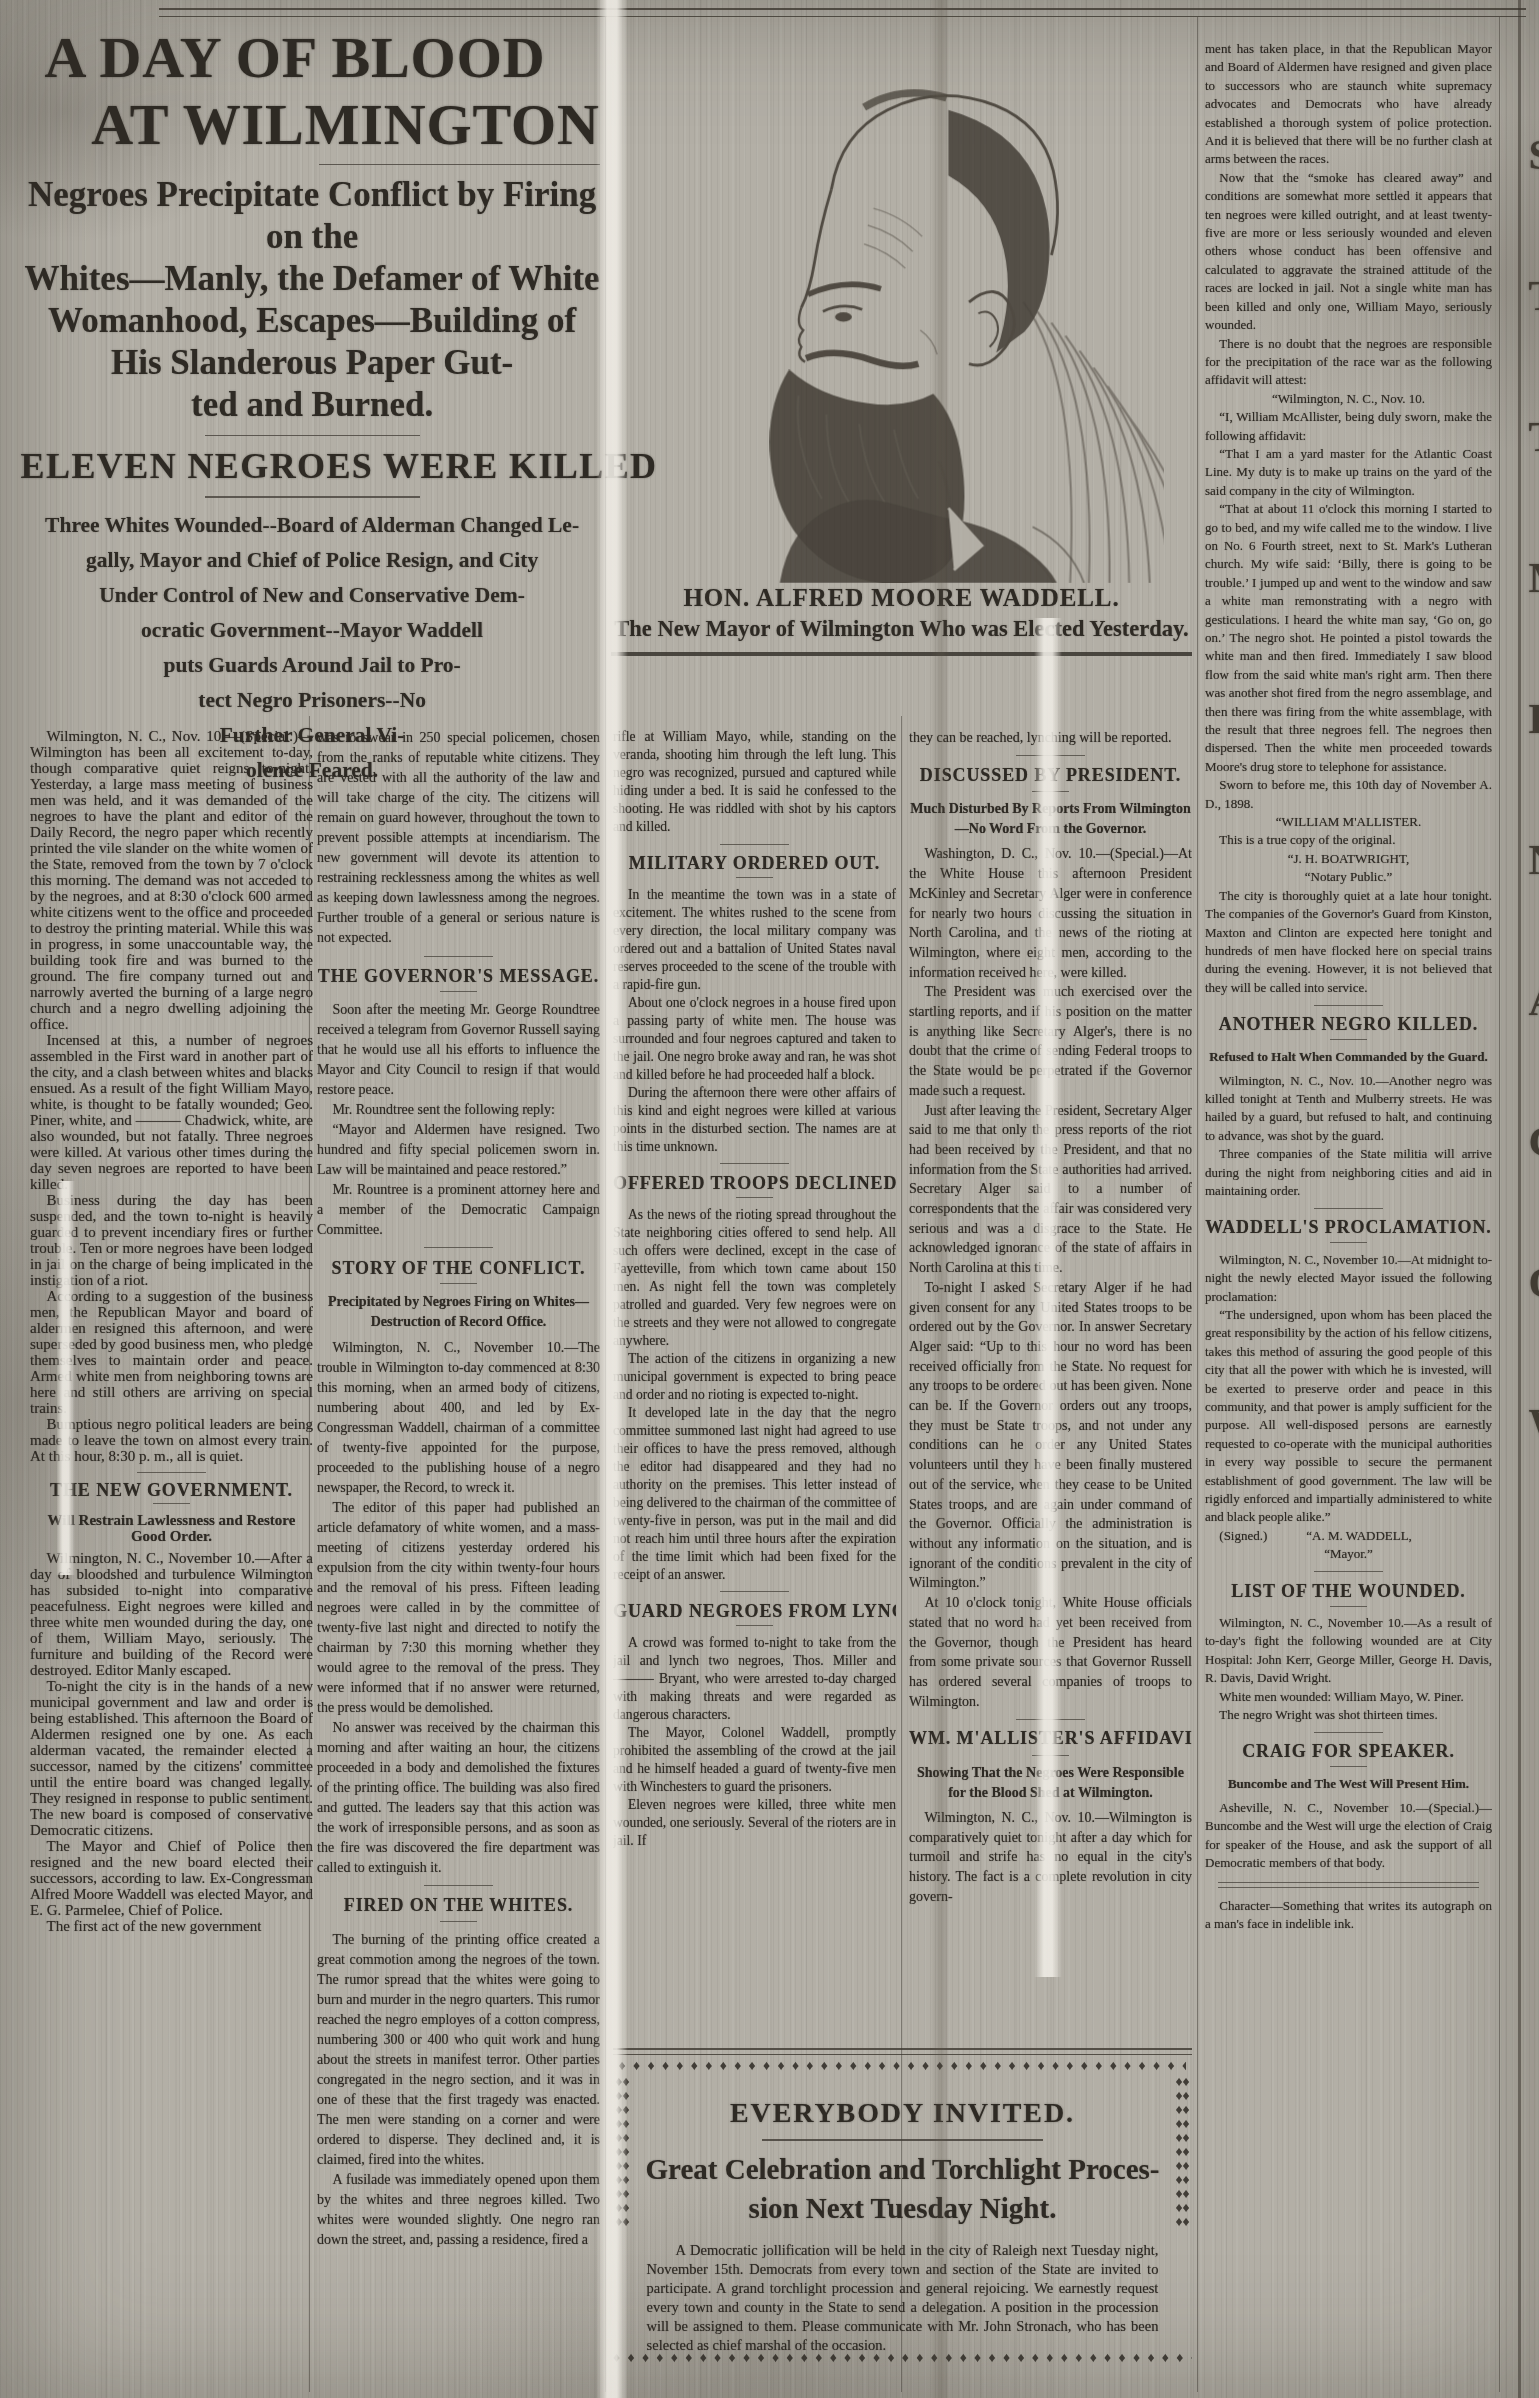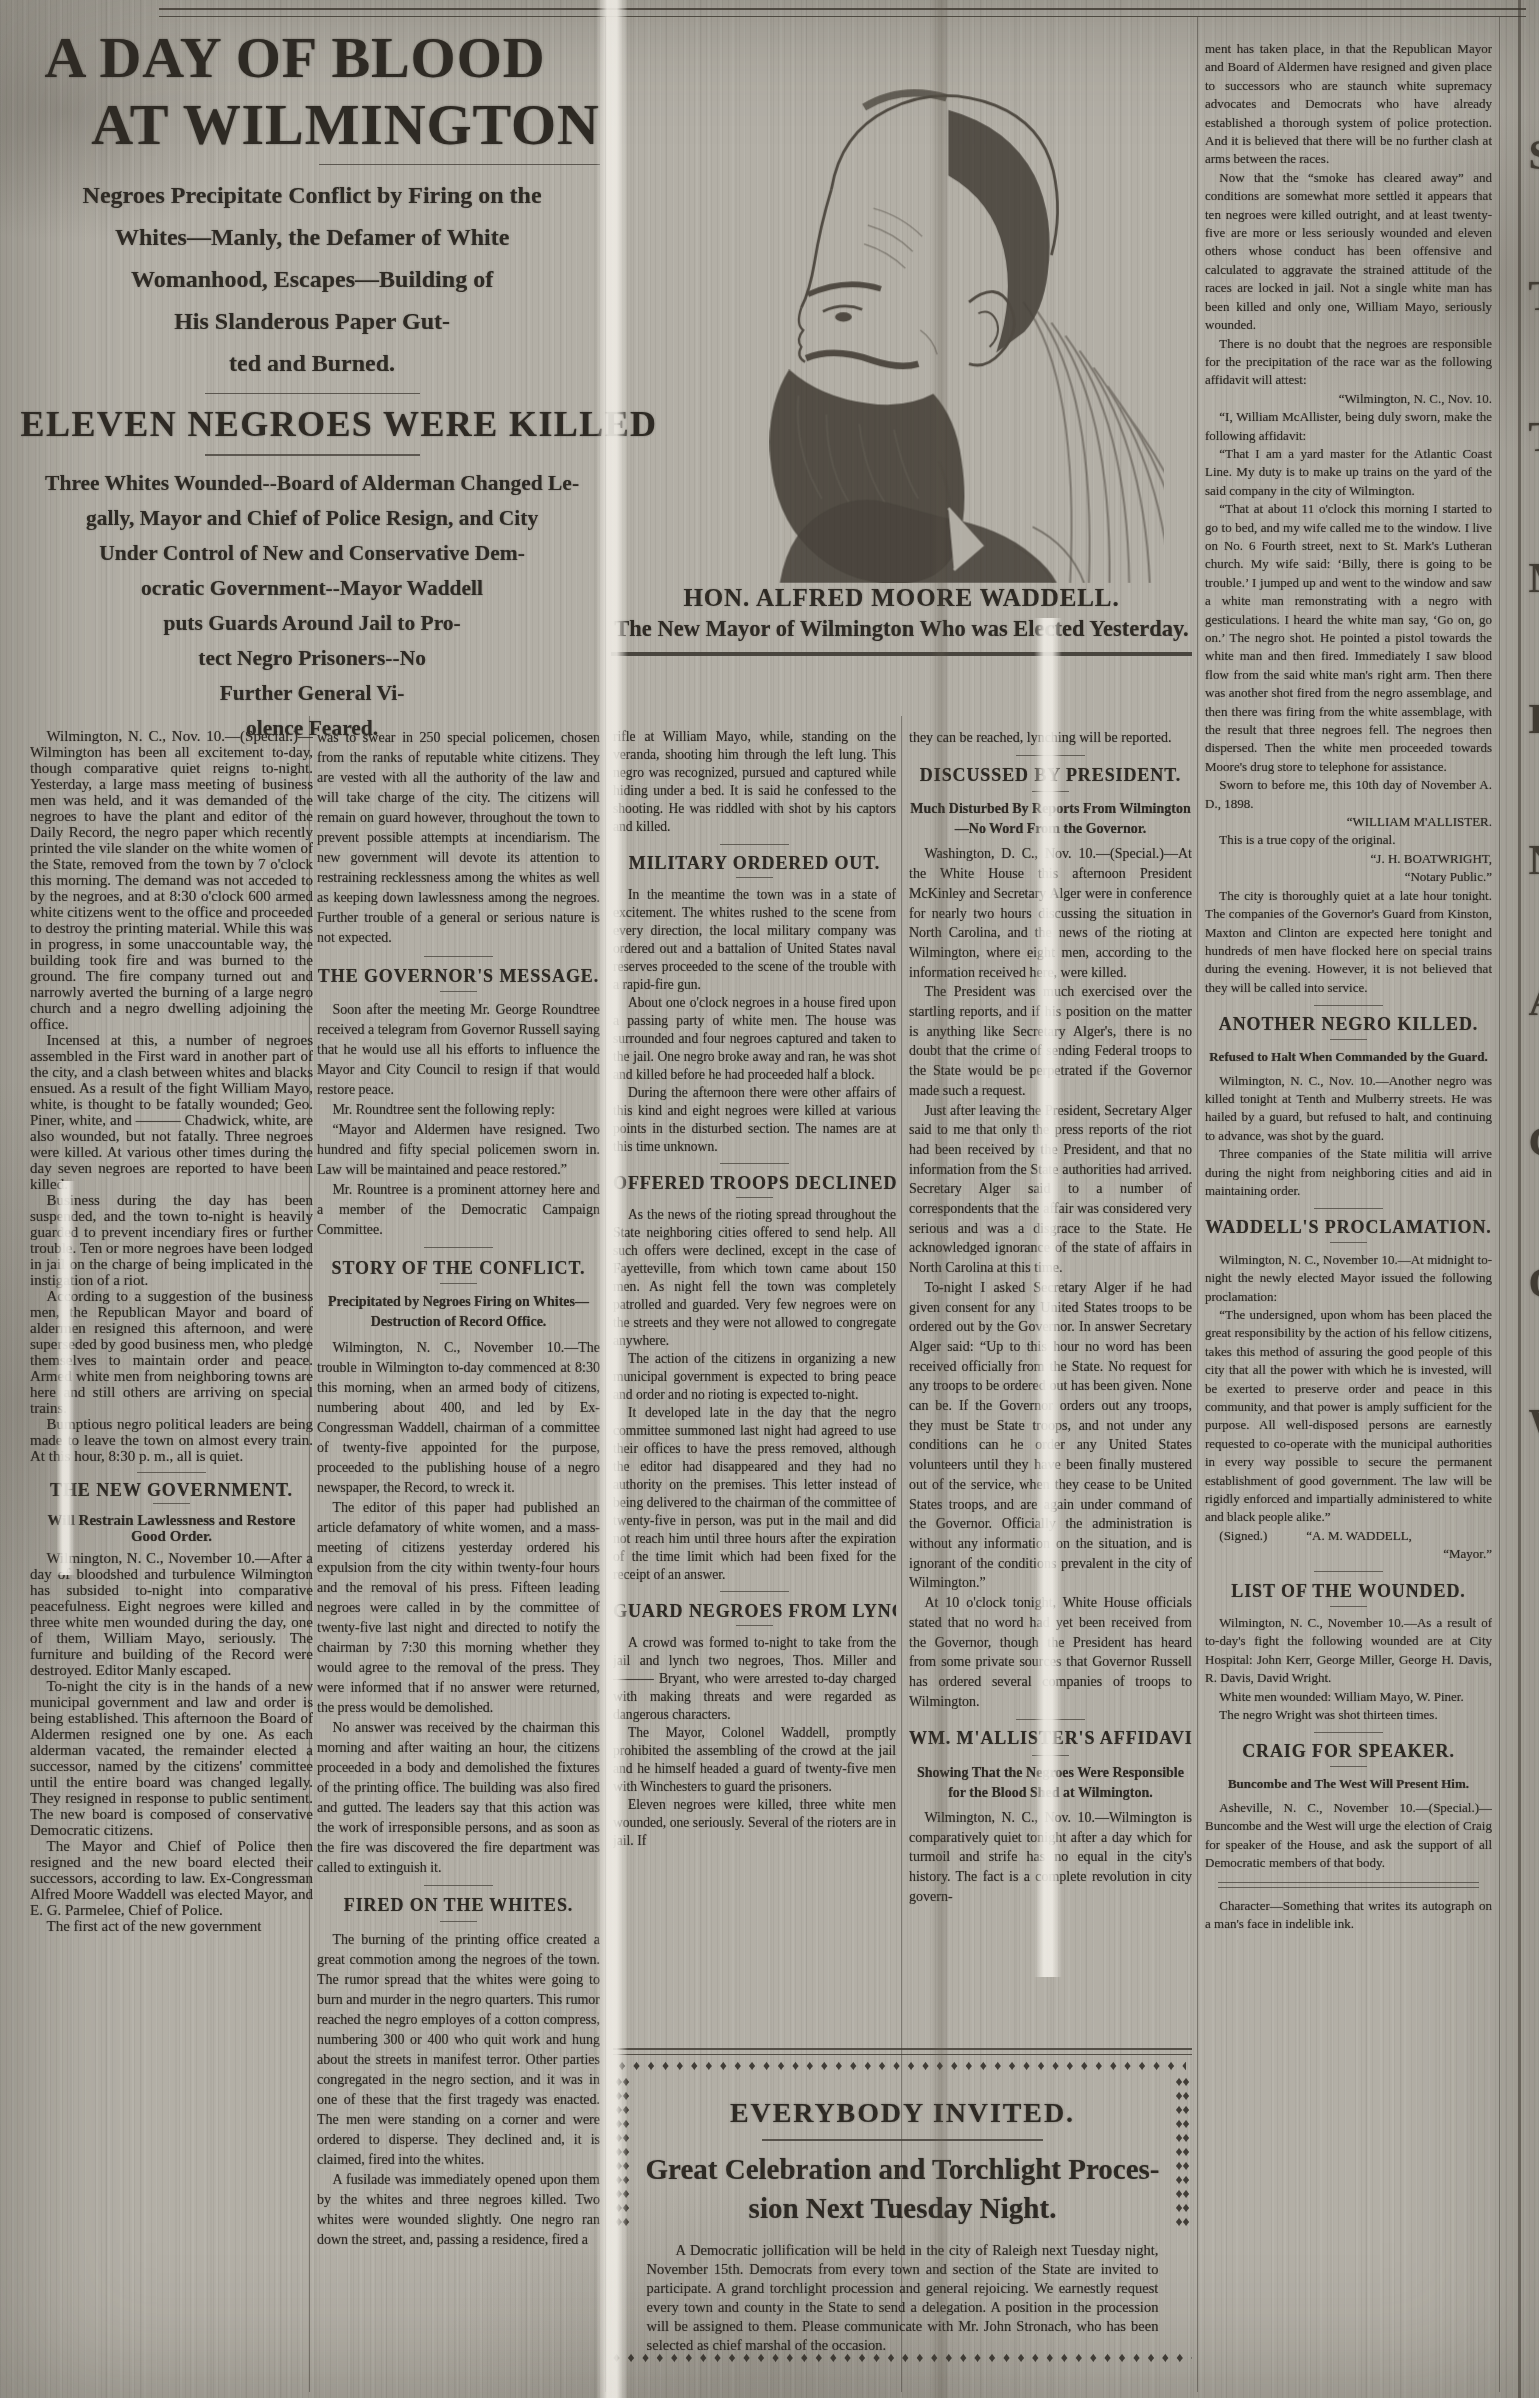--- a/index.html
+++ b/index.html
@@ -30,40 +30,40 @@
 
   
   .header{ position:absolute; left:20.6px; top:24px; width:583px; }
   .hl{ font-weight:bold; font-size:58px; line-height:67px; letter-spacing:0.9px;
        text-shadow:0 0 1.9px rgba(40,36,30,.55); white-space:nowrap;}
   .hl1{ margin-left:24px; }
   .hl2{ text-align:right; margin-right:3.7px; }
   .rule{ border-top:1.9px solid #3f3a33; opacity:.75; }
   .r-right{ width:281px; margin:5.6px 3.7px 9.4px auto; }
   .r-center{ width:215px; margin:9.4px auto; }
-  .deck{ font-weight:bold; font-size:24px; line-height:42px; text-align:center;
+  .deck{ font-weight:bold; font-size:35px; line-height:42px; text-align:center;
          text-shadow:0 0 1.4px rgba(40,36,30,.5);}
   .banner{ font-weight:bold; font-size:36px; line-height:41px; text-align:center;
            letter-spacing:1.4px; white-space:nowrap; text-shadow:0 0 1.9px rgba(40,36,30,.5);}
   .subdeck{ font-weight:bold; font-size:21.5px; line-height:35px; text-align:center;
             text-shadow:0 0 1.4px rgba(40,36,30,.5);}
 
   
   .portrait{ position:absolute; left:611px; top:20.6px; width:581px; height:690px; text-align:center;}
   .portrait svg{ display:block; margin:0 auto; opacity:.92;}
   .cap1{ font-weight:bold; font-size:25px; letter-spacing:0.9px; margin-top:1.9px;
          text-shadow:0 0 1.4px rgba(40,36,30,.5);}
   .cap2{ font-weight:bold; font-size:22.5px; margin-top:3.7px; text-shadow:0 0 1.4px rgba(40,36,30,.5);}
   .caprule{ height:4.7px; background:#36322b; opacity:.85; margin-top:9.4px;}
 
   
   .col{ position:absolute; overflow:hidden; text-align:justify;margin-top:12px;}
   .col p{ margin:0; text-indent:1.1em;}
   .col p.cont{ text-indent:0; }
-  .col p.right{ text-align:right; text-indent:0; }
+  .col p.right{ text-align:center; text-indent:0; }
   .col h3{ margin:9.4px 0 5.6px 0; text-align:center; font-size:18px; letter-spacing:0.9px;
            font-weight:bold; white-space:nowrap; overflow:hidden;}
   .col .subhead{ text-align:center; font-weight:bold; text-indent:0; margin:1.9px 0 5.6px 0;}
   .col .hrule{ width:69px; margin:7.5px auto 3.7px auto; border-top:1.9px solid #3f3a33; opacity:.7;}
   .col .hrule.sm{ width:37px; margin:3.7px auto 7.5px auto;}
   .col .divider{ border-top:1.9px solid #3f3a33; border-bottom:0.9px solid #3f3a33; height:3.7px;
                  margin:9.4px 13px; opacity:.7;}
   .c1{ left:30px;  top:716px; width:283px; height:1675px; font-size:15px; line-height:16px;}
   .c2{ left:317px; top:716px; width:283px; height:1675px; font-size:14px; line-height:20px;}
   .c3{ left:613px; top:716px; width:283px; height:1325px; font-size:13.6px; line-height:18px;}

